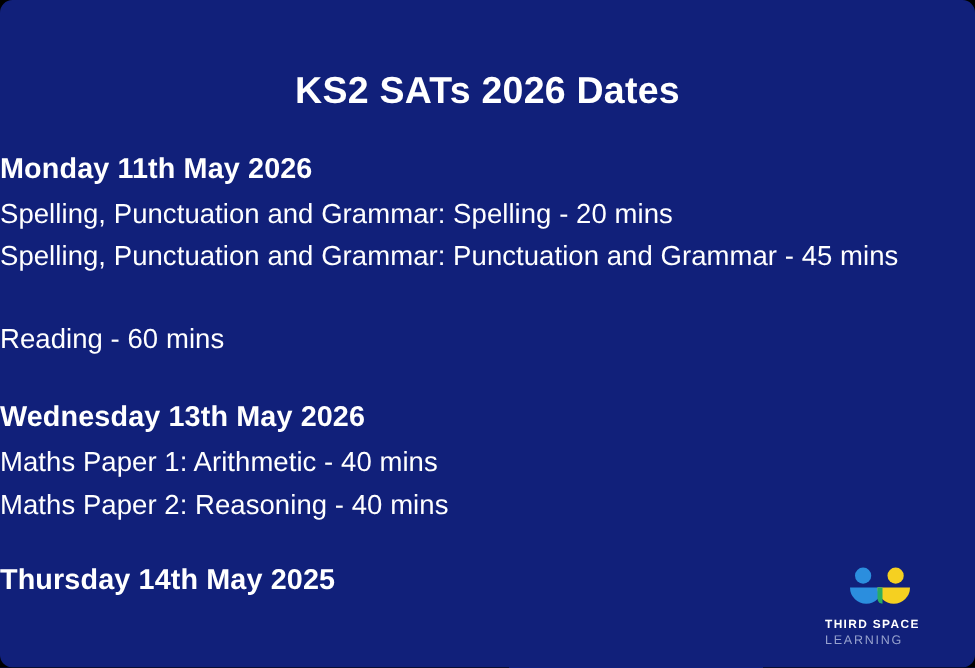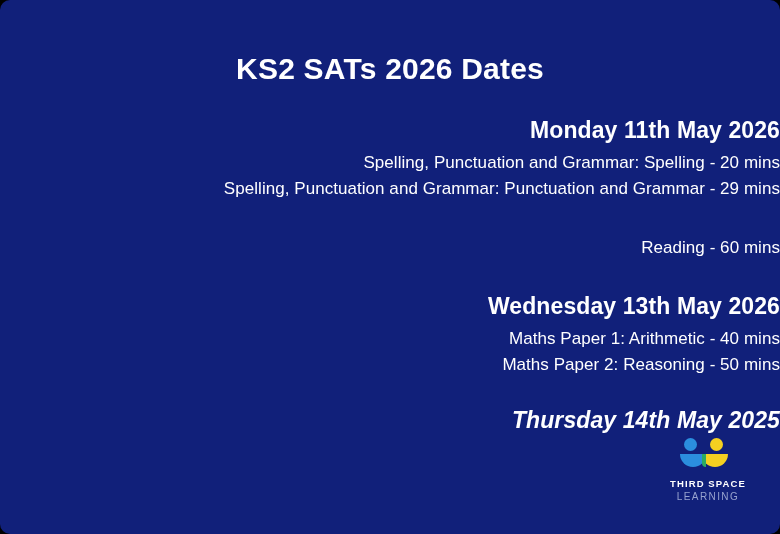--- a/index.html
+++ b/index.html
@@ -21,62 +21,61 @@
     border-radius: 10px;
     font-family: "Liberation Sans", sans-serif;
     color: #ffffff;
     overflow: hidden;
   }
   .title {
     text-align: center;
     font-size: 30px;
     font-weight: bold;
     letter-spacing: 0.2px;
-    margin: 13px;
-    padding-top: 38px;
+    margin: 1px;
+    padding-top: 54px;
     line-height: 1.2;
   }
   .blocks {
     margin-top: 28px;
   }
   .day-block {
-    text-align: right;
+    text-align: left;
     margin-bottom: 26px;
   }
   .day-block.last {
     margin-bottom: 0;
   }
   .day-heading {
     font-size: 23px;
     font-weight: bold;
     line-height: 1.35;
     margin: 0 0 4px 0;
     letter-spacing: 0.1px;
   }
   .paper-line {
-    font-size: 17px;
+    font-size: 22px;
     font-weight: normal;
     line-height: 1.55;
     margin: 0;
     letter-spacing: 0.05px;
     white-space: nowrap;
   }
   
   .block-mon { margin-top: 4px; }
   .block-tue { margin-top: 32px; }
   .block-wed { margin-top: 30px; }
-  .block-thu { margin-top: 24px; font-style: italic; }
+  .block-thu { margin-top: 24px; }
 
   
   .logo {
     position: absolute;
     right: 24px;
-    bottom: 32px;
+    bottom: 16px;
     width: 96px;
-    text-align: center;
     line-height: 1;
   }
   .logo-mark {
     position: relative;
     width: 56px;
     height: 34px;
     margin: 0 auto 7px auto;
   }
   .eye {
     position: absolute;
@@ -124,31 +123,31 @@
 
 <div class="poster">
 
   <h1 class="title">KS2 SATs 2026 Dates</h1>
 
   <div class="blocks">
 
     <div class="day-block block-mon">
       <p class="day-heading">Monday 11th May 2026</p>
       <p class="paper-line">Spelling, Punctuation and Grammar: Spelling - 20 mins</p>
-      <p class="paper-line">Spelling, Punctuation and Grammar: Punctuation and Grammar - 29 mins</p>
+      <p class="paper-line">Spelling, Punctuation and Grammar: Punctuation and Grammar - 45 mins</p>
     </div>
 
     <div class="day-block block-tue">
       <p class="paper-line">Reading - 60 mins</p>
     </div>
 
     <div class="day-block block-wed">
       <p class="day-heading">Wednesday 13th May 2026</p>
       <p class="paper-line">Maths Paper 1: Arithmetic - 40 mins</p>
-      <p class="paper-line">Maths Paper 2: Reasoning - 50 mins</p>
+      <p class="paper-line">Maths Paper 2: Reasoning - 40 mins</p>
     </div>
 
     <div class="day-block block-thu last">
       <p class="day-heading">Thursday 14th May 2025</p>
     </div>
 
   </div>
 
   <div class="logo">
     <div class="logo-mark">

